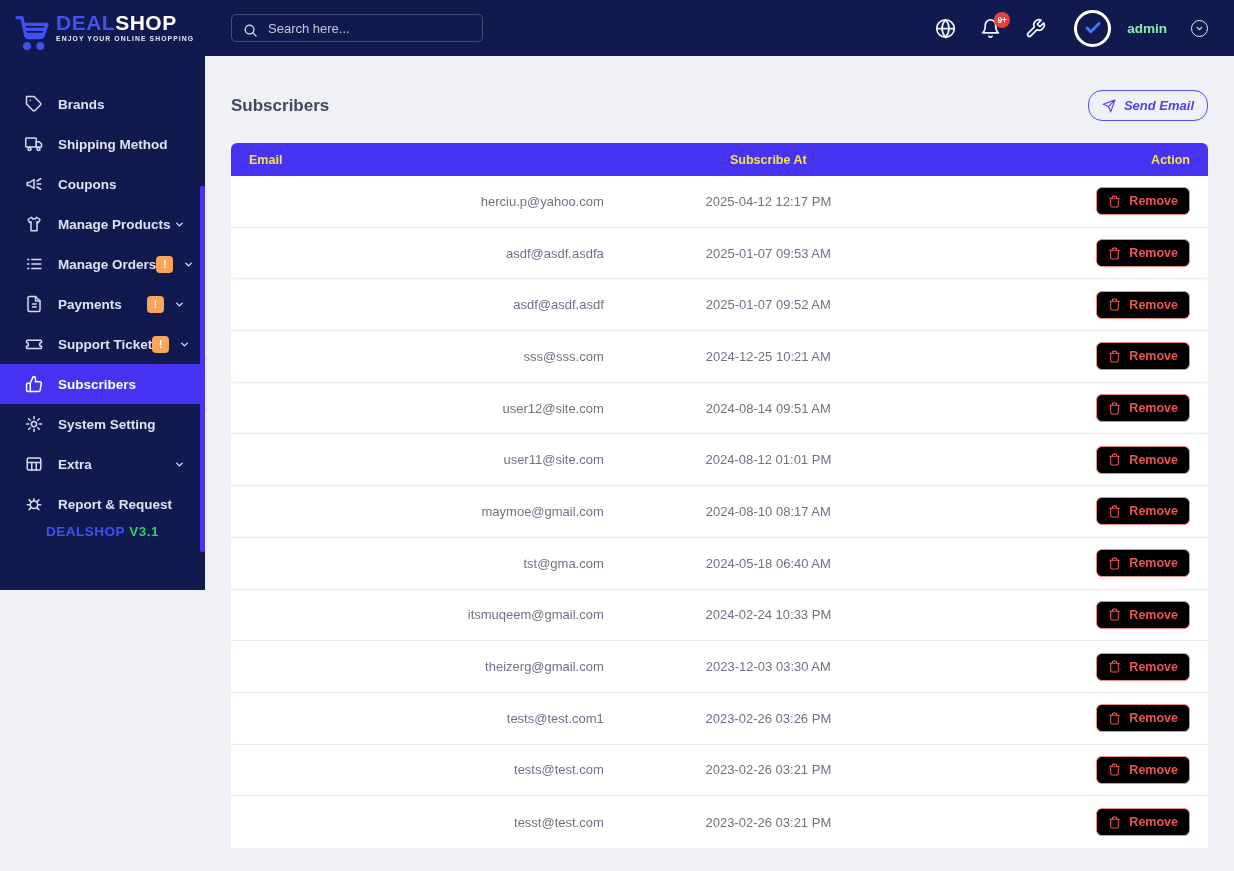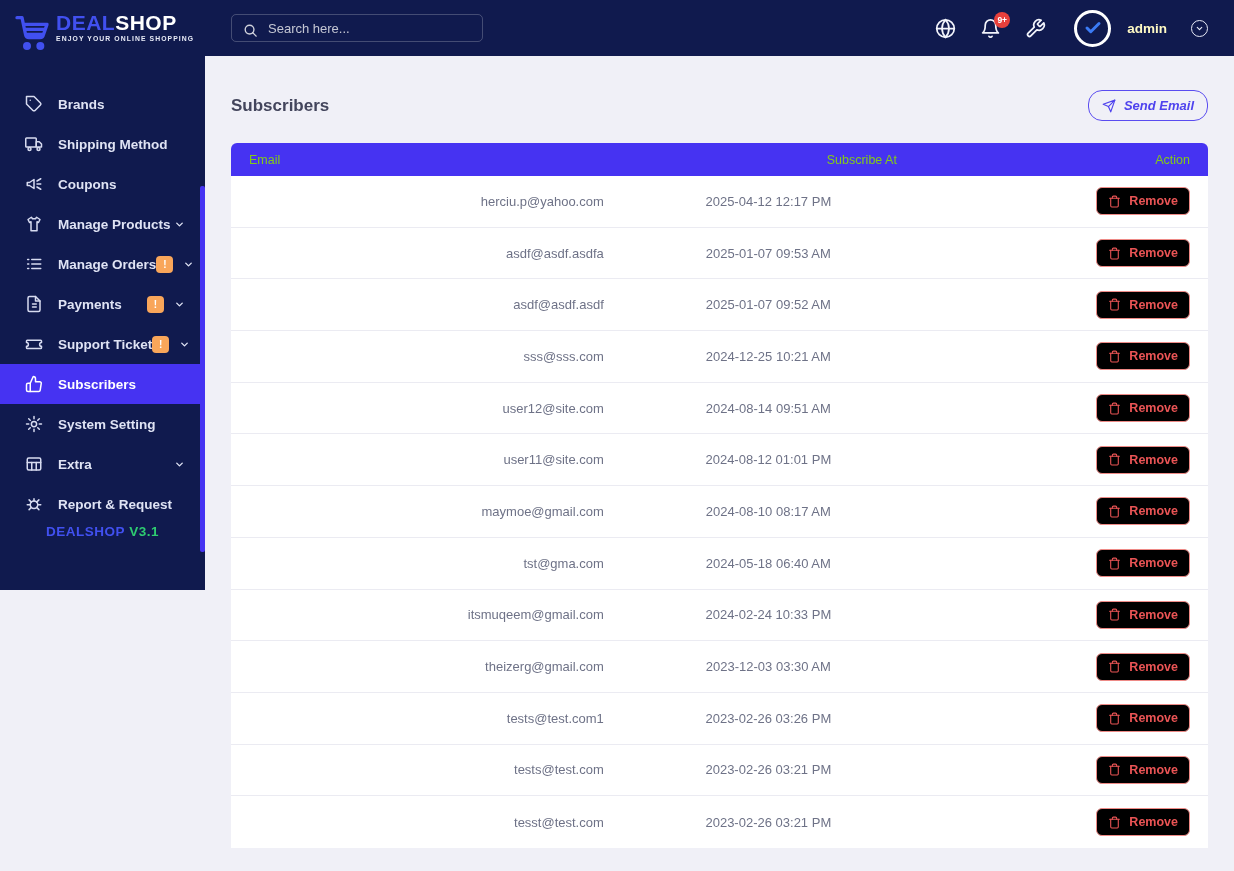--- a/index.html
+++ b/index.html
@@ -32,21 +32,21 @@
   .bell-badge {
     position:absolute; top:-6px; right:-9px; min-width:16px; height:16px;
     background:#e8403c; border-radius:50%; color:#fff; font-size:8.5px; font-weight:bold;
     display:flex; align-items:center; justify-content:center; padding:0 2px;
   }
   .avatar {
     width:37px; height:37px; border-radius:50%; background:#101a4e;
     border:3px solid #fff; display:flex; align-items:center; justify-content:center;
     cursor:pointer; margin-left:4px;
   }
-  .admin-name { font-size:13.5px; font-weight:bold; color:#fef9c3; margin-left:-8px; }
+  .admin-name { font-size:13.5px; font-weight:bold; color:#86efac; margin-left:-8px; }
   .chev-circle {
     width:17px; height:17px; border-radius:50%; border:1.5px solid #e8ebf7;
     display:flex; align-items:center; justify-content:center; color:#e8ebf7; cursor:pointer;
   }
 
   
   .sidebar {
     position:absolute; left:0; top:0; width:205px; height:590px;
     background:#101a4e; z-index:2;
   }
@@ -80,25 +80,25 @@
   .main { position:absolute; left:205px; top:56px; right:0; bottom:0; padding:34px 26px 0; }
   .title-row { display:flex; align-items:center; justify-content:space-between; }
   .page-title { font-size:17px; font-weight:bold; color:#43455c; }
   .send-email-btn {
     display:inline-flex; align-items:center; gap:8px; background:transparent;
     border:1px solid #5a4cf0; color:#4f43ee; border-radius:14px; padding:7px 13px;
     font-size:13px; font-weight:bold; font-family:"Liberation Sans",sans-serif; cursor:pointer;font-style:italic;
   }
   table { width:100%; border-collapse:separate; border-spacing:0; margin-top:22px; }
   thead th {
-    background:#4633f2; color:#84cc16; font-size:12.5px; font-weight:normal;
+    background:#4633f2; color:#fde047; font-size:12.5px; font-weight:bold;
     height:33px; padding:0 18px;
   }
   thead th:first-child { text-align:left; border-top-left-radius:6px; }
-  thead th.col-date { text-align:right; }
+  thead th.col-date { text-align:center; }
   thead th:last-child { text-align:right; border-top-right-radius:6px; }
   tbody td {
     background:#fff; border-bottom:1px solid #ebebf2; height:51.7px;
     font-size:13px; color:#6e7287; padding:0 18px;
   }
   tbody tr:last-child td { border-bottom:none; }
   td.td-email { width:40%; text-align:right; }
   td.td-date { width:30%; text-align:center; }
   td.td-action { width:30%; text-align:right; }
   .remove-btn {

